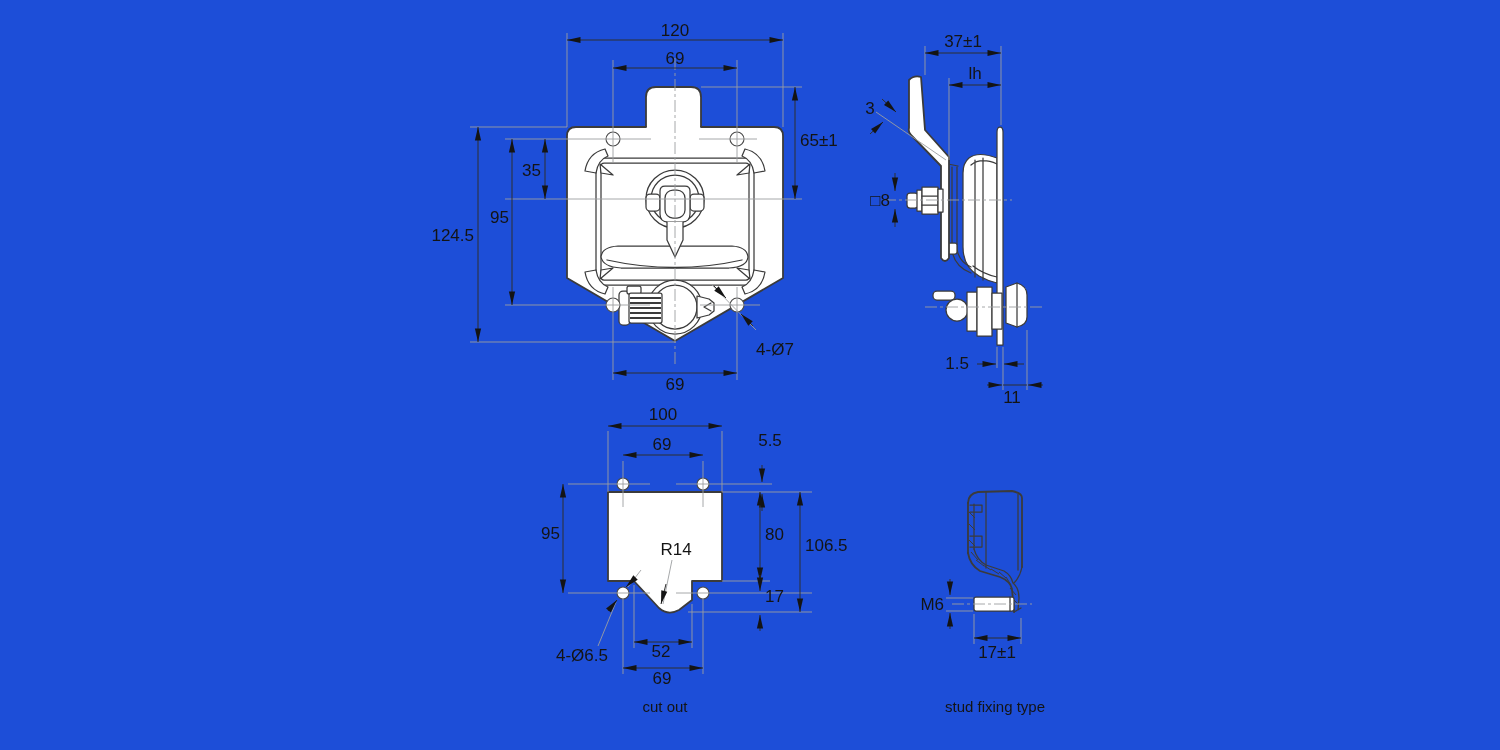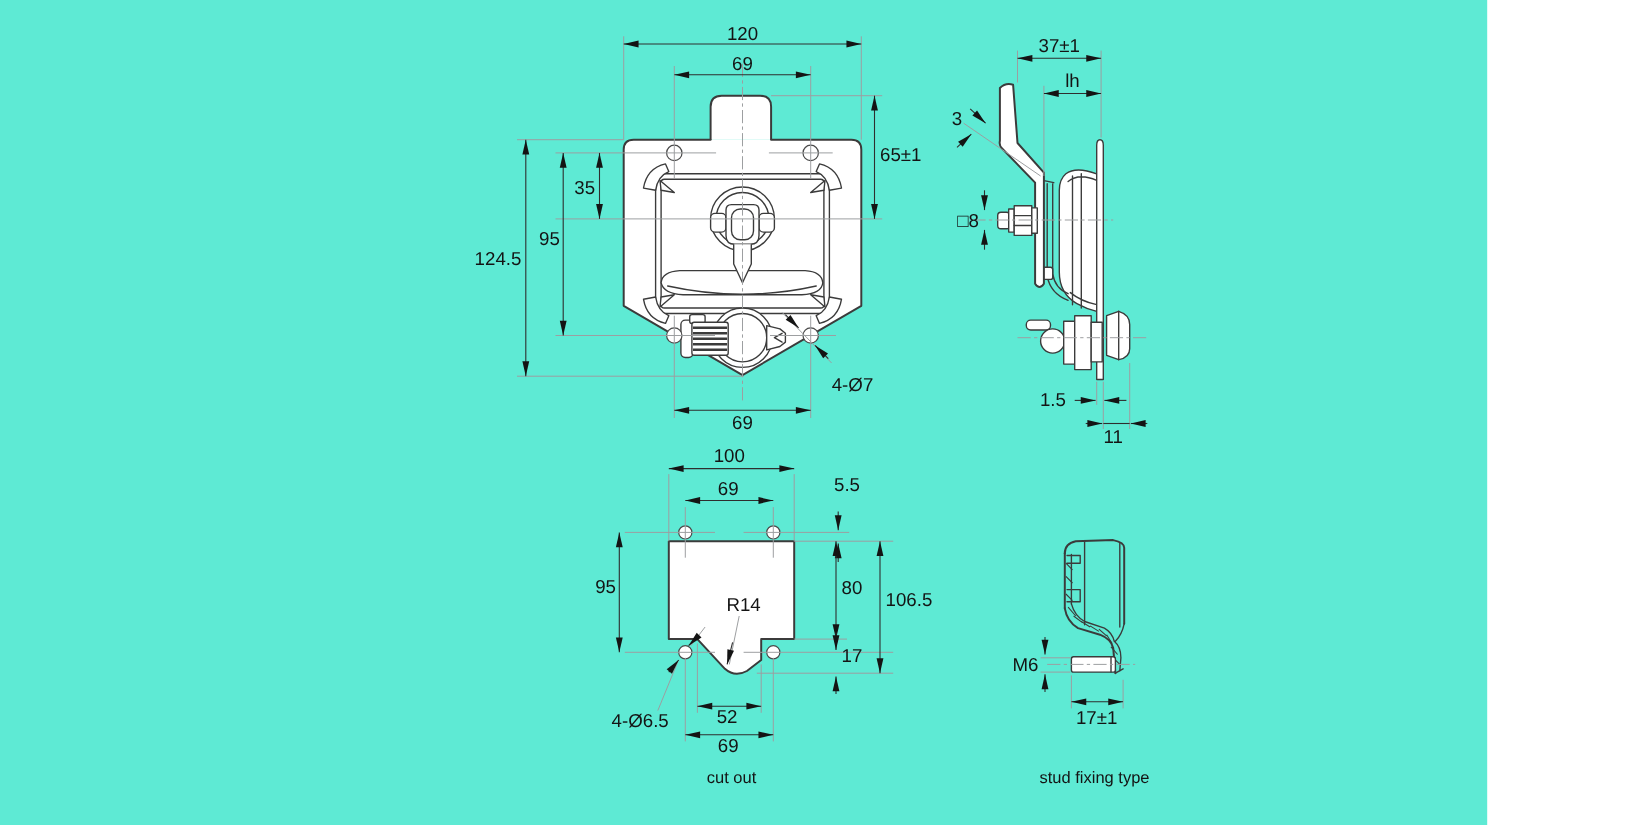--- a/index.html
+++ b/index.html
@@ -1,16 +1,16 @@
 <!DOCTYPE html>
 <html><head>
 <meta charset="utf-8">
 <style>
   html,body{margin:0;padding:0;background:#fff;}
-  .sheet{width:1352px;height:750px;background:#5eead4;position:relative;overflow:hidden;}
+  .sheet{width:1500px;height:750px;background:#1d4ed8;position:relative;overflow:hidden;}
   svg{display:block;}
   .obj {fill:none;stroke:#3b3b3b;stroke-width:1.8;stroke-linejoin:round;stroke-linecap:round;}
   .obj2{fill:none;stroke:#3b3b3b;stroke-width:1.25;stroke-linejoin:round;stroke-linecap:round;}
   .objf {fill:#ffffff;stroke:#3b3b3b;stroke-width:1.8;stroke-linejoin:round;}
   .objf2{fill:#ffffff;stroke:#3b3b3b;stroke-width:1.25;stroke-linejoin:round;}
   .objh{fill:#ffffff;stroke:#4a4a4a;stroke-width:1.1;}
   .fillw{fill:#ffffff;stroke:none;}
   .rib{fill:none;stroke:#3b3b3b;stroke-width:2.2;}
   .hat{fill:none;stroke:#3b3b3b;stroke-width:1;}
   .cl {fill:none;stroke:#9c9ea0;stroke-width:0.9;}

